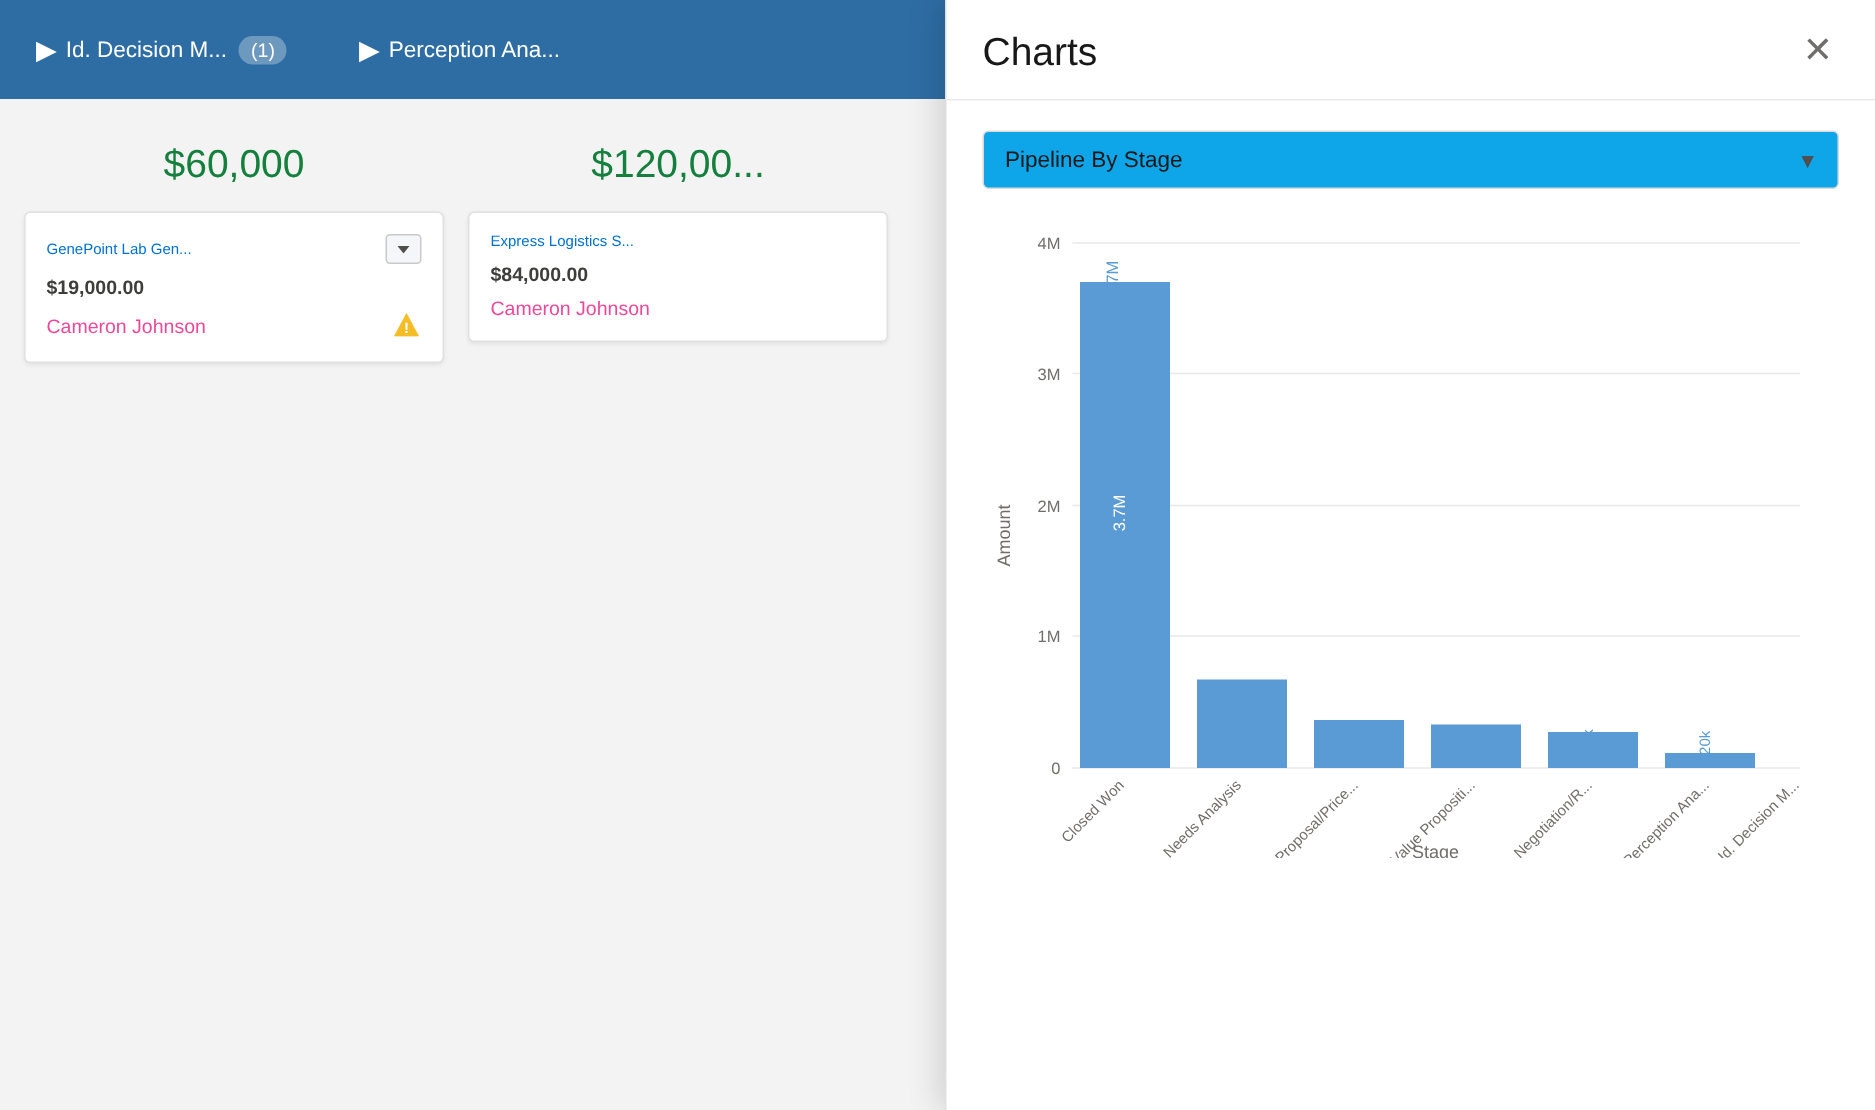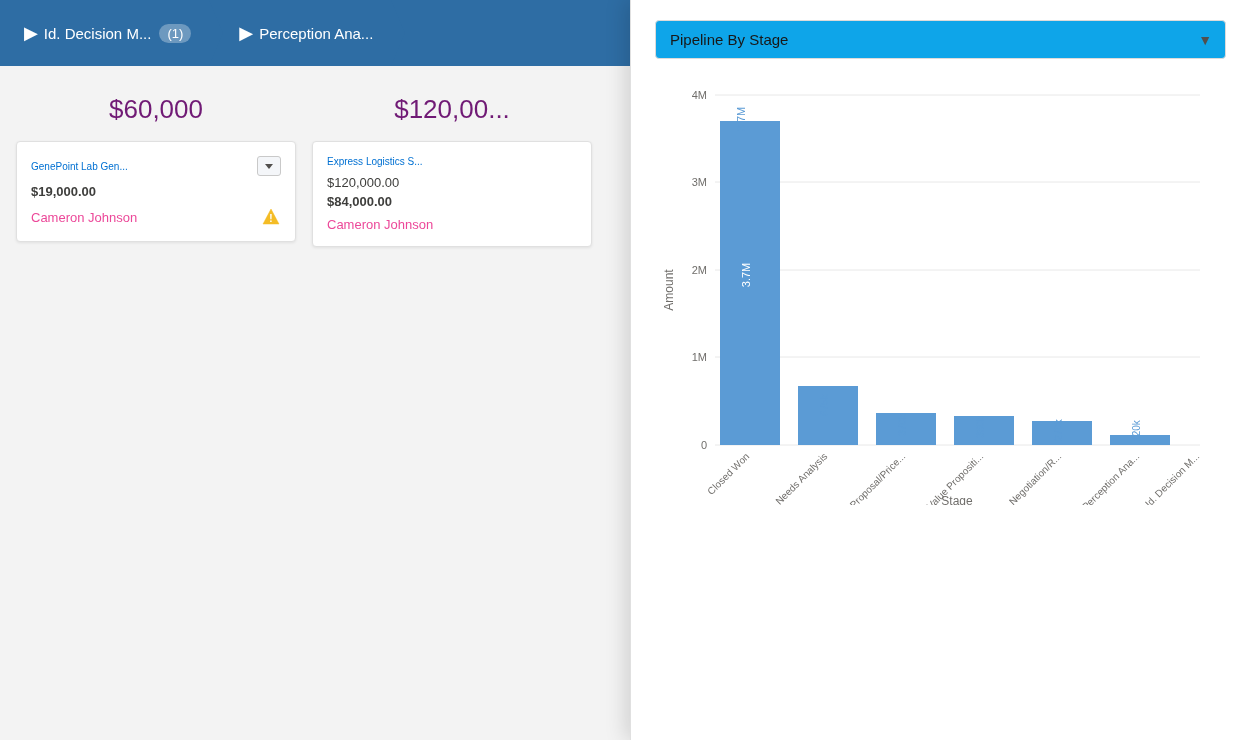--- a/index.html
+++ b/index.html
@@ -81,21 +81,21 @@
 
     .column {
       width: 280px;
       flex-shrink: 0;
     }
 
     
     .column-amount {
       text-align: center;
       font-size: 26px;
-      color: #701a75;
+      color: #15803d;
       font-weight: 400;
       margin-bottom: 16px;
       padding-top: 12px;
     }
 
     
     .card {
       background: white;
       border-radius: 4px;
       border: 1px solid #e0e0e0;
@@ -277,31 +277,34 @@
         </div>
       </div>
     </div>
 
     <div class="column">
       <div class="column-amount">$120,00...</div>
       <div class="card">
         <div class="card-header">
           <span class="card-title">Express Logistics S...</span>
         </div>
-        <div class="card-amount">$120,000.00</div>
         <div class="card-amount-secondary">$84,000.00</div>
         <div class="card-footer">
           <span class="card-owner">Cameron Johnson</span>
         </div>
       </div>
     </div>
   </div>
 </div>
 
 <div class="charts-panel">
+  <div class="charts-header">
+    <h1 class="charts-title">Charts</h1>
+    <button class="close-btn">✕</button>
+  </div>
 
   <div class="chart-select-wrapper">
     <select class="chart-select">
       <option>Pipeline By Stage</option>
       <option>Pipeline By Owner</option>
       <option>Pipeline Over Time</option>
     </select>
     <span class="select-arrow">▼</span>
   </div>
 

